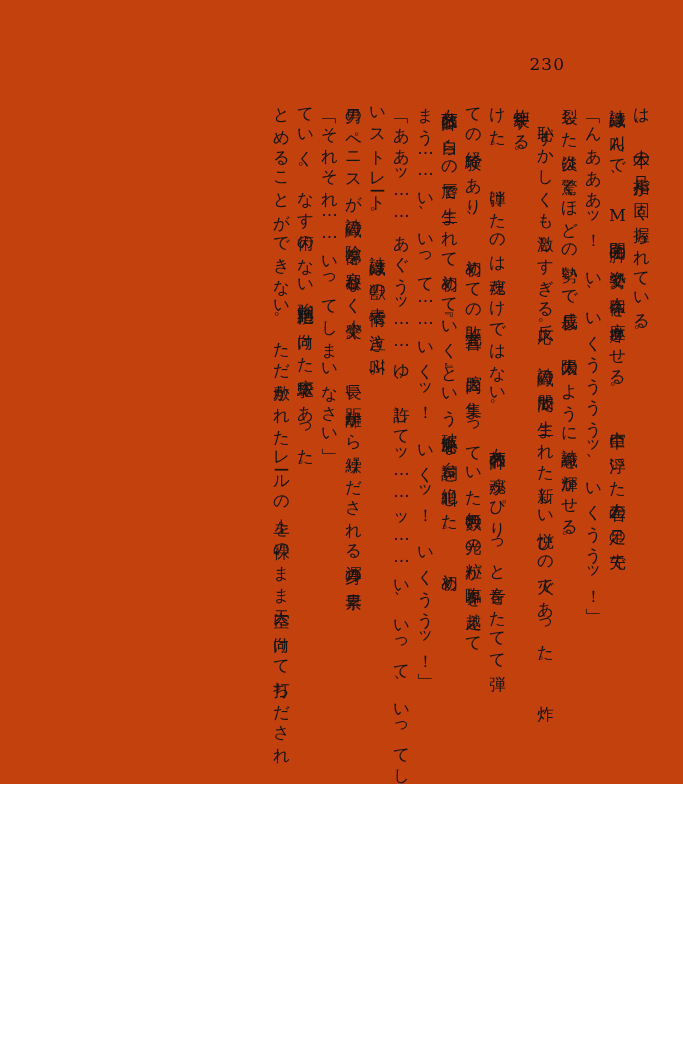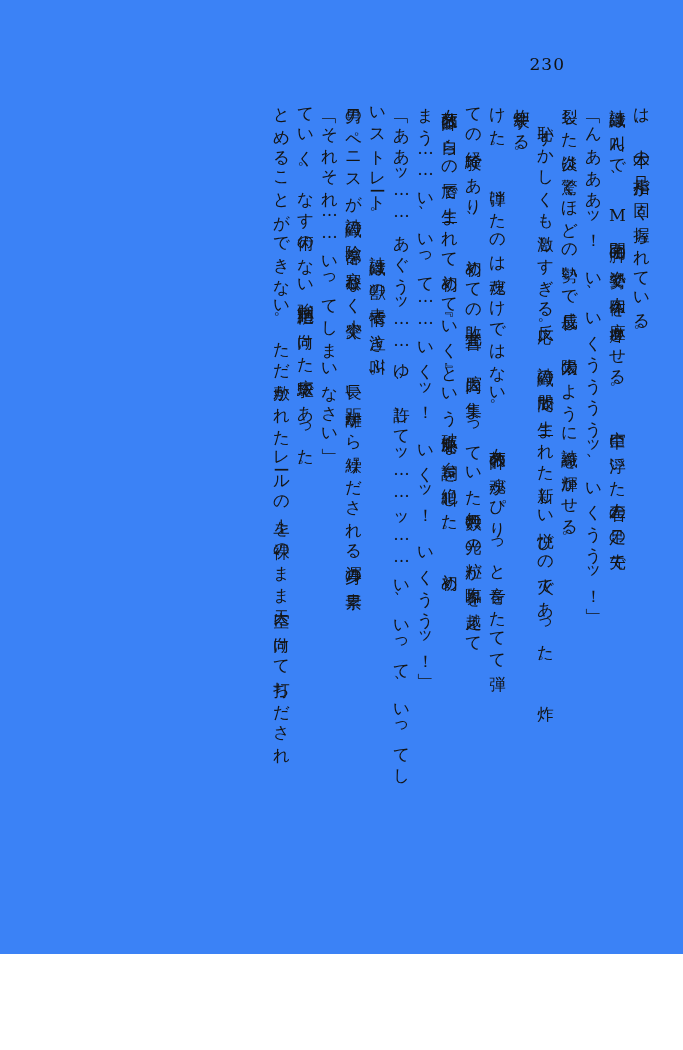--- a/index.html
+++ b/index.html
@@ -11,22 +11,22 @@
     width: 683px;
     height: 1050px;
     overflow: hidden;
     font-family: "DejaVu Serif", "Liberation Serif", serif;
     color: #111111;
   }
 
   .page {
     position: relative;
     width: 683px;
-    height: 954px;
-    background: #3b82f6;
+    height: 784px;
+    background: #c2410c;
   }
 
   
   .page-number {
     position: absolute;
     top: 54px;
     right: 118px;
     font-size: 17px;
     letter-spacing: 1px;
     color: #111;

